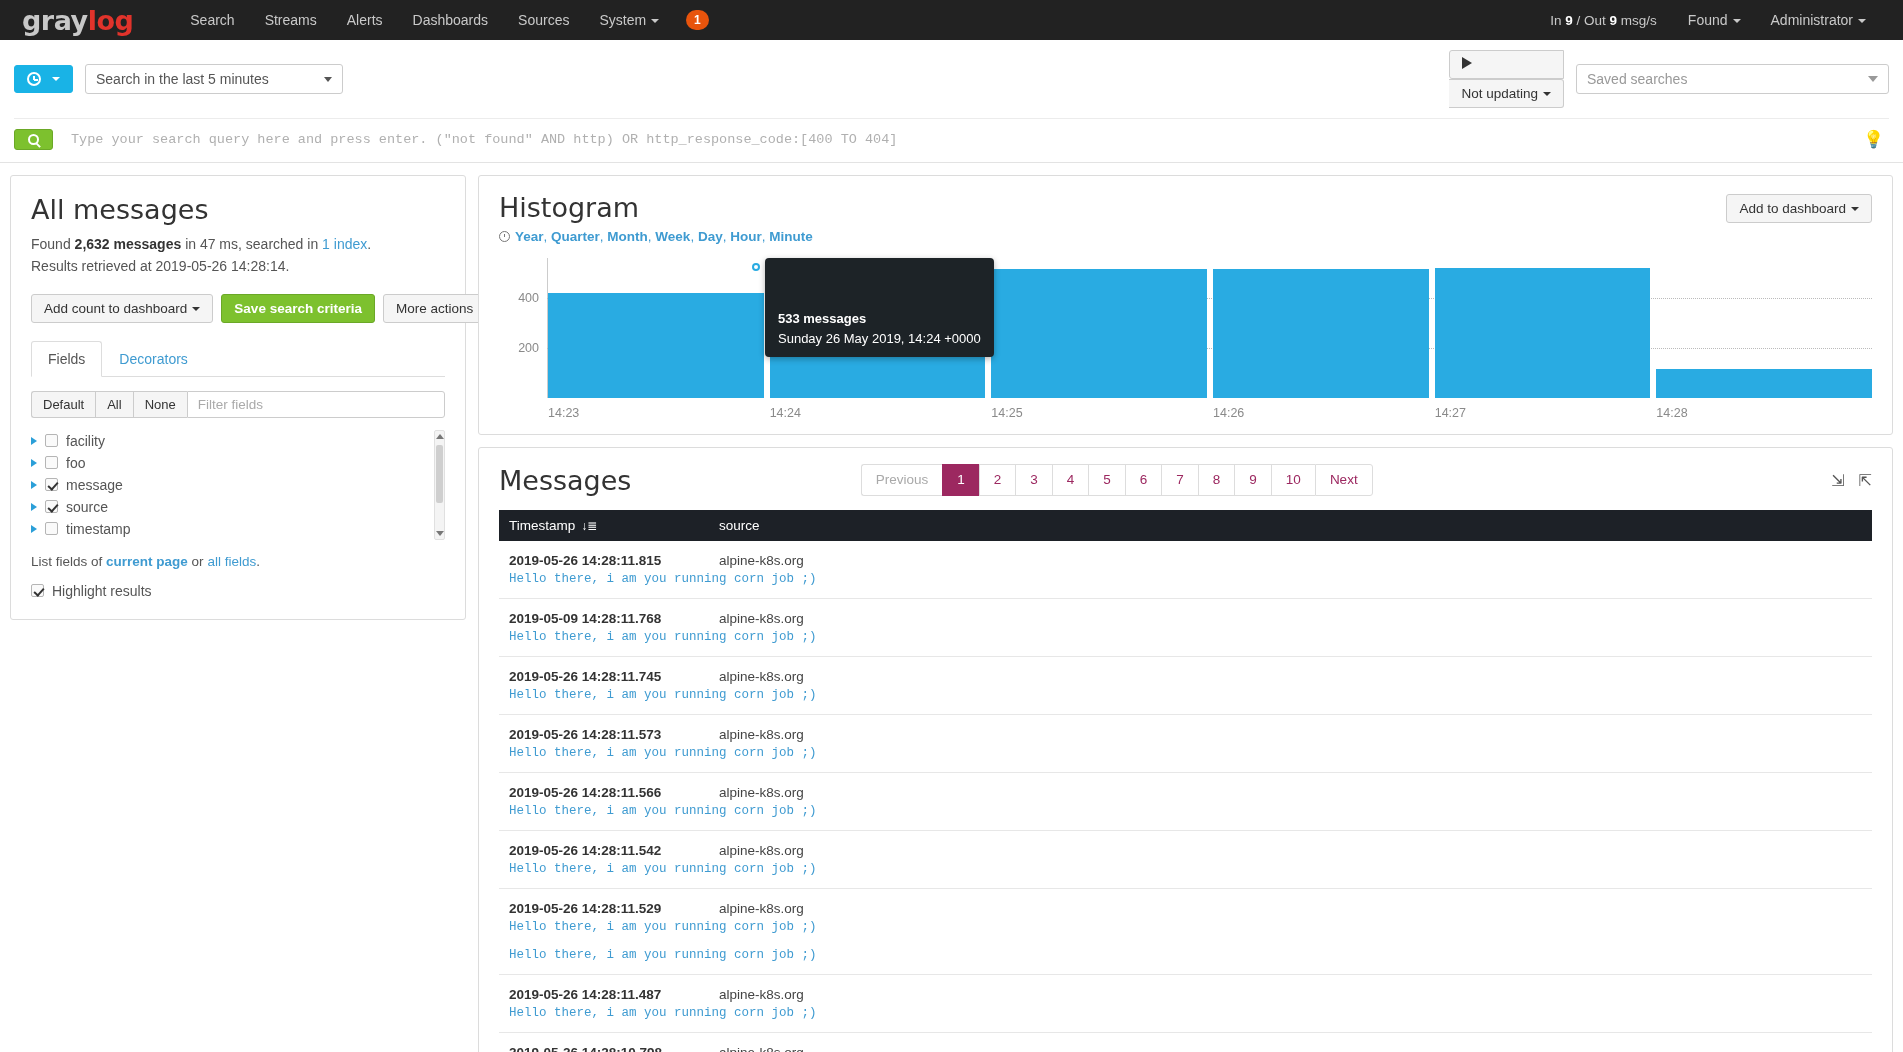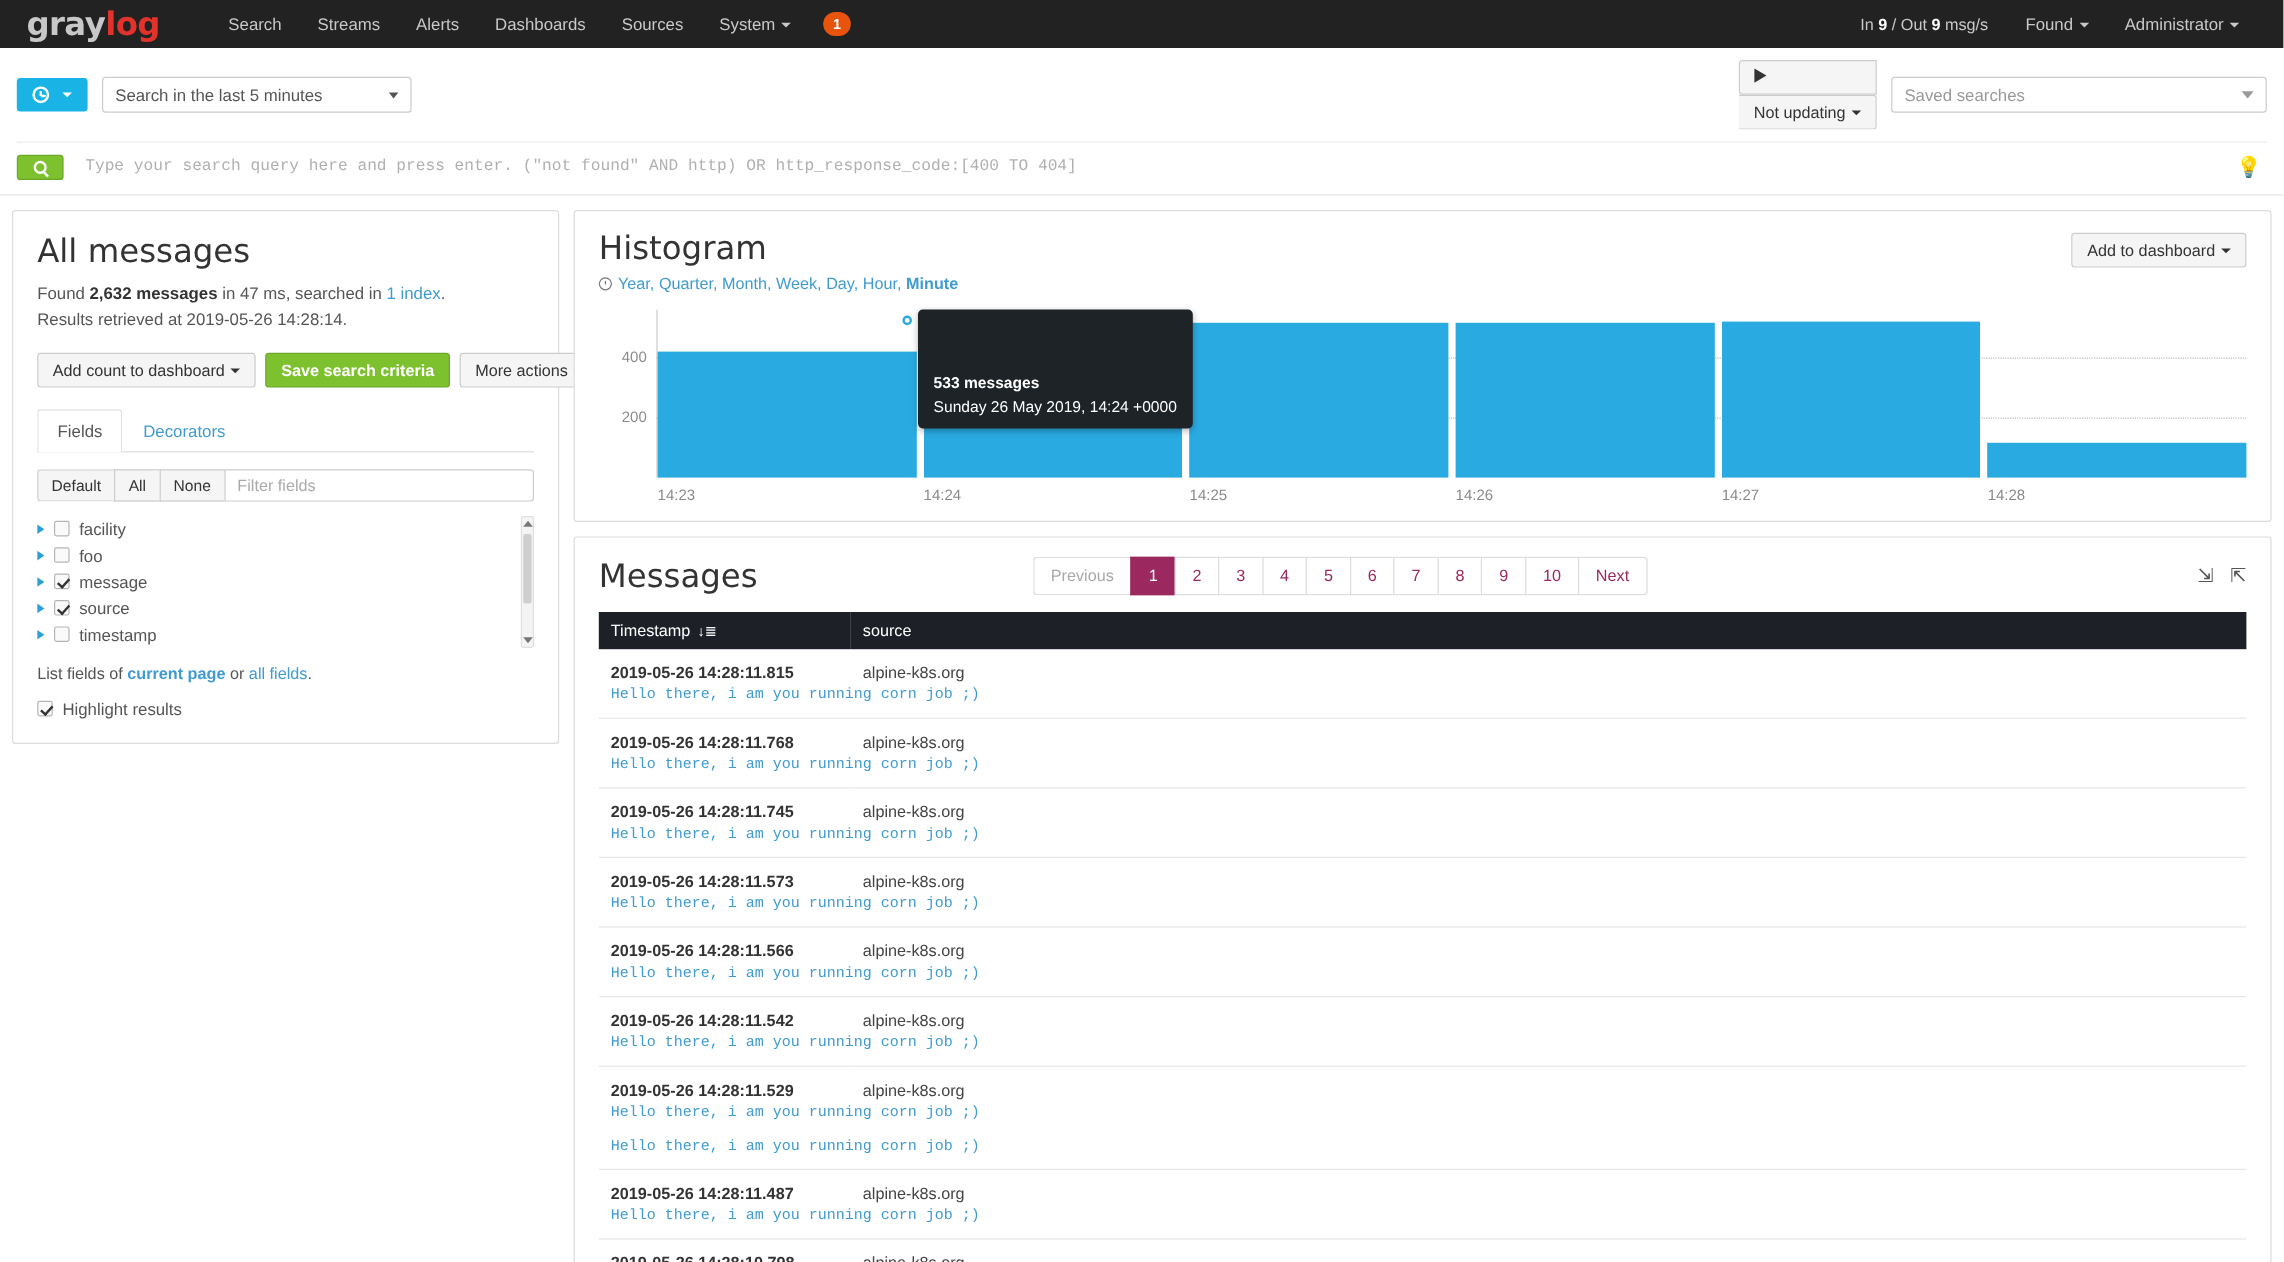--- a/index.html
+++ b/index.html
@@ -425,21 +425,21 @@
     font-weight: 400;
     margin: 0;
     font-family: "DejaVu Sans", sans-serif;
     color: #333;
   }
   .hist-units {
     margin-top: 6px;
     font-size: 13.5px;
     color: #3f9bd1;
   }
-  .hist-units .unit { cursor: pointer; }
+  .hist-units .unit { cursor: pointer; font-weight: bold; }
   .hist-units .unit.active { color: #3f9bd1; font-weight: 700; }
   .clock-sm {
     display: inline-block;
     width: 11px; height: 11px;
     border: 1.5px solid #777;
     border-radius: 50%;
     position: relative;
     margin-right: 5px;
     vertical-align: -1px;
   }
@@ -822,21 +822,21 @@
         <tbody>
           <tr class="msg-row-top first">
             <td>2019-05-26 14:28:11.815</td>
             <td class="src">alpine-k8s.org</td>
           </tr>
           <tr class="msg-row-body">
             <td colspan="2">Hello there, i am you running corn job ;)</td>
           </tr>
 
           <tr class="msg-row-top">
-            <td>2019-05-26 14:28:11.768</td>
+            <td>2019-05-09 14:28:11.768</td>
             <td class="src">alpine-k8s.org</td>
           </tr>
           <tr class="msg-row-body">
             <td colspan="2">Hello there, i am you running corn job ;)</td>
           </tr>
 
           <tr class="msg-row-top">
             <td>2019-05-26 14:28:11.745</td>
             <td class="src">alpine-k8s.org</td>
           </tr>

